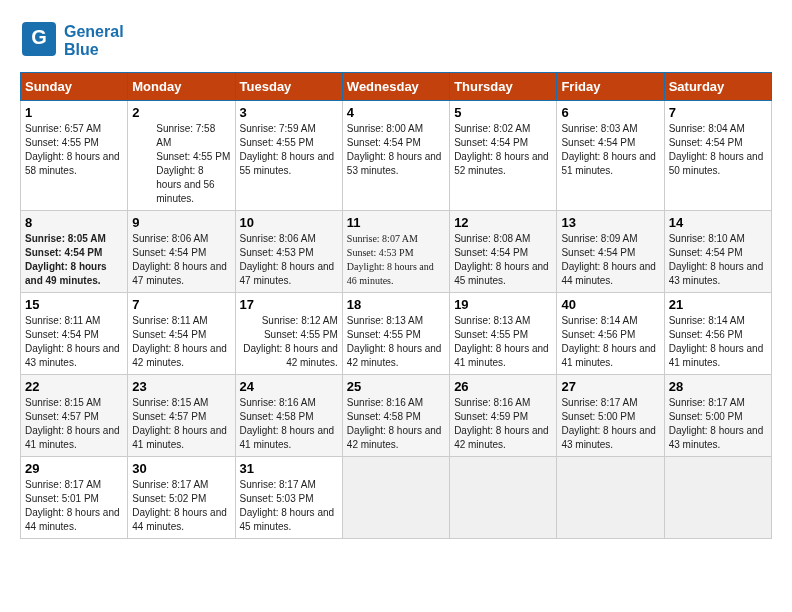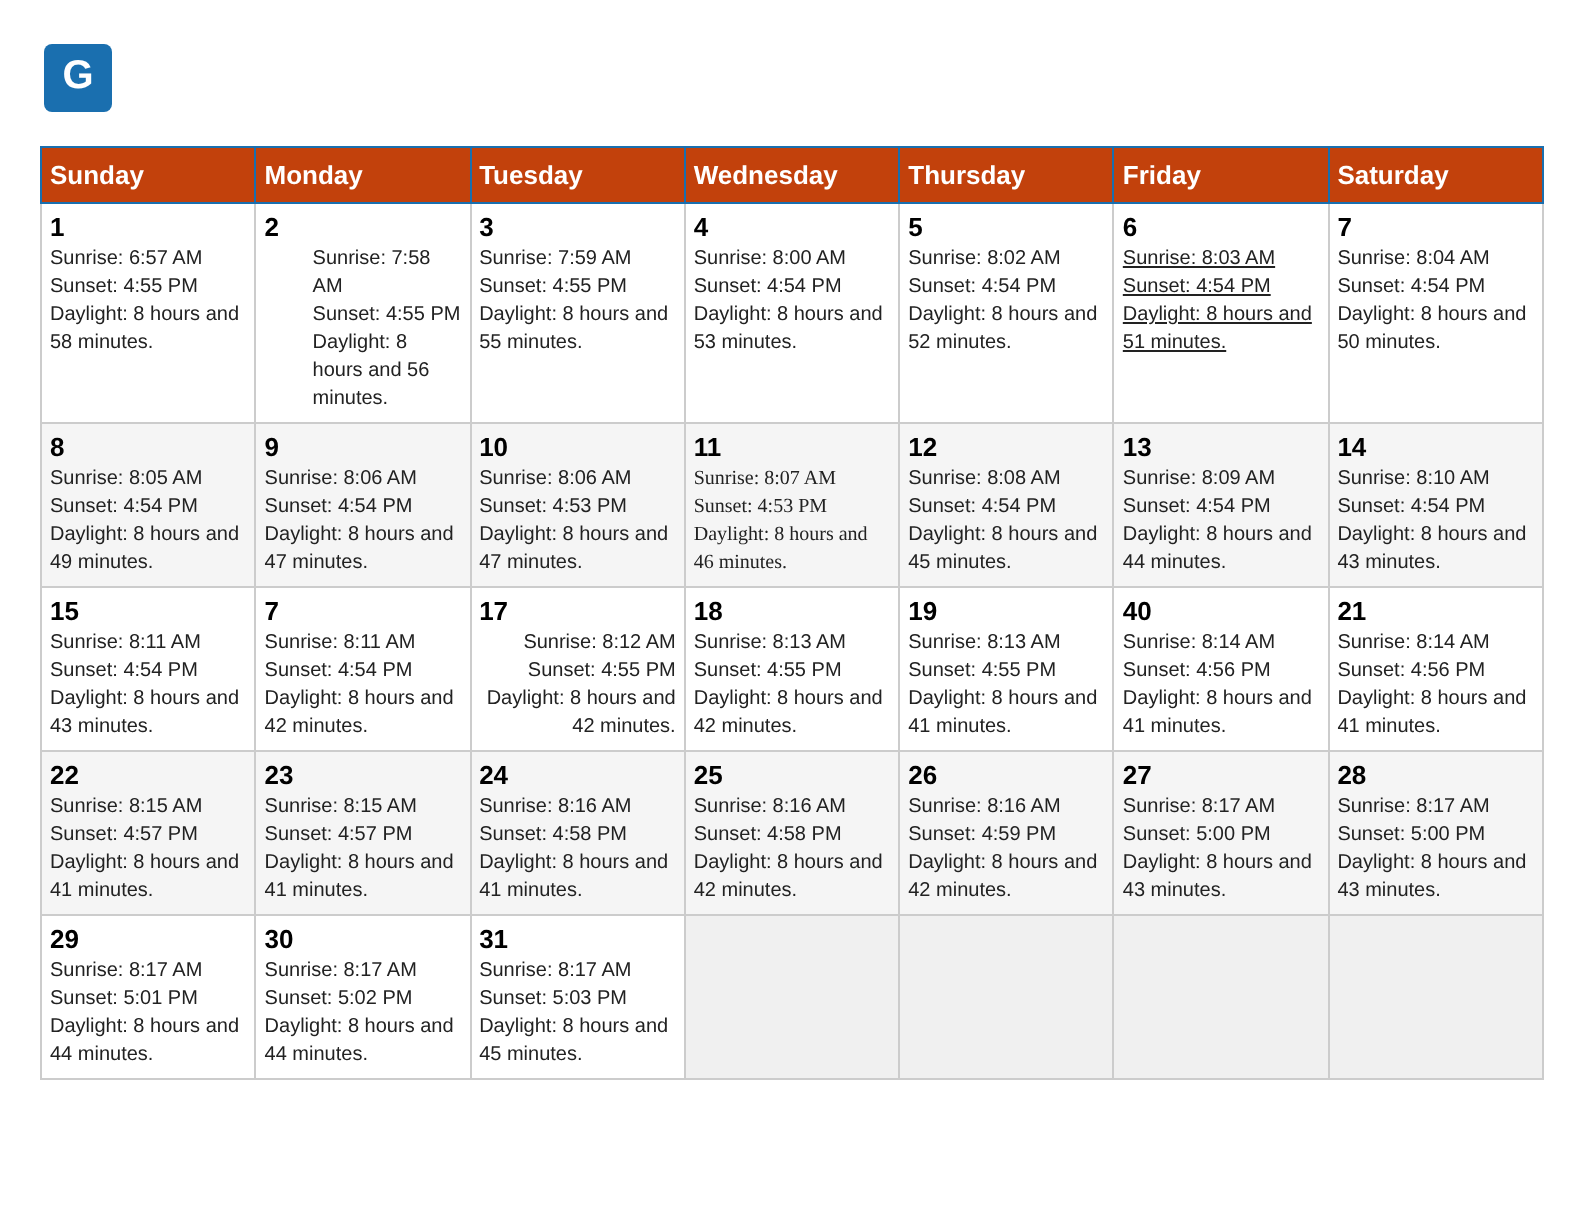--- a/index.html
+++ b/index.html
@@ -75,20 +75,24 @@
 </head>
 <body>
 
 <div class="header">
   <div class="logo">
     <div>
       <svg width="38" height="38" viewBox="0 0 38 38">
         <rect x="2" y="2" width="34" height="34" rx="4" fill="#1a6faf"></rect>
         <text x="19" y="24" text-anchor="middle" fill="white" font-size="20" font-weight="bold" font-family="Arial">G</text>
       </svg>
+    </div>
+    <div style="margin-left:6px;">
+      <div style="font-size:16px;font-weight:bold;color:#1a6faf;">General</div>
+      <div style="font-size:16px;font-weight:bold;color:#1a6faf;">Blue</div>
     </div>
   </div>
   <div class="title-section">
     <div class="month-title"></div>
     <div class="location"></div>
   </div>
 </div>
 
 <table class="calendar">
   <thead>
@@ -129,35 +133,35 @@
 Daylight: 8 hours and 53 minutes.</div>
         </td>
         <td>
           <span class="day-num">5</span>
           <div class="day-info" style="white-space: pre-line;">Sunrise: 8:02 AM
 Sunset: 4:54 PM
 Daylight: 8 hours and 52 minutes.</div>
         </td>
         <td>
           <span class="day-num">6</span>
-          <div class="day-info" style="white-space: pre-line; text-decoration: underline;">Sunrise: 8:03 AM
+          <div class="day-info" style="white-space: pre-line;">Sunrise: 8:03 AM
 Sunset: 4:54 PM
 Daylight: 8 hours and 51 minutes.</div>
         </td>
         <td>
           <span class="day-num">7</span>
           <div class="day-info" style="white-space: pre-line;">Sunrise: 8:04 AM
 Sunset: 4:54 PM
 Daylight: 8 hours and 50 minutes.</div>
         </td>
       </tr>
       <tr>
         <td>
           <span class="day-num">8</span>
-          <div class="day-info" style="white-space: pre-line;">Sunrise: 8:05 AM
+          <div class="day-info" style="white-space: pre-line; font-weight: bold;">Sunrise: 8:05 AM
 Sunset: 4:54 PM
 Daylight: 8 hours and 49 minutes.</div>
         </td>
         <td>
           <span class="day-num">9</span>
           <div class="day-info" style="white-space: pre-line;">Sunrise: 8:06 AM
 Sunset: 4:54 PM
 Daylight: 8 hours and 47 minutes.</div>
         </td>
         <td>

